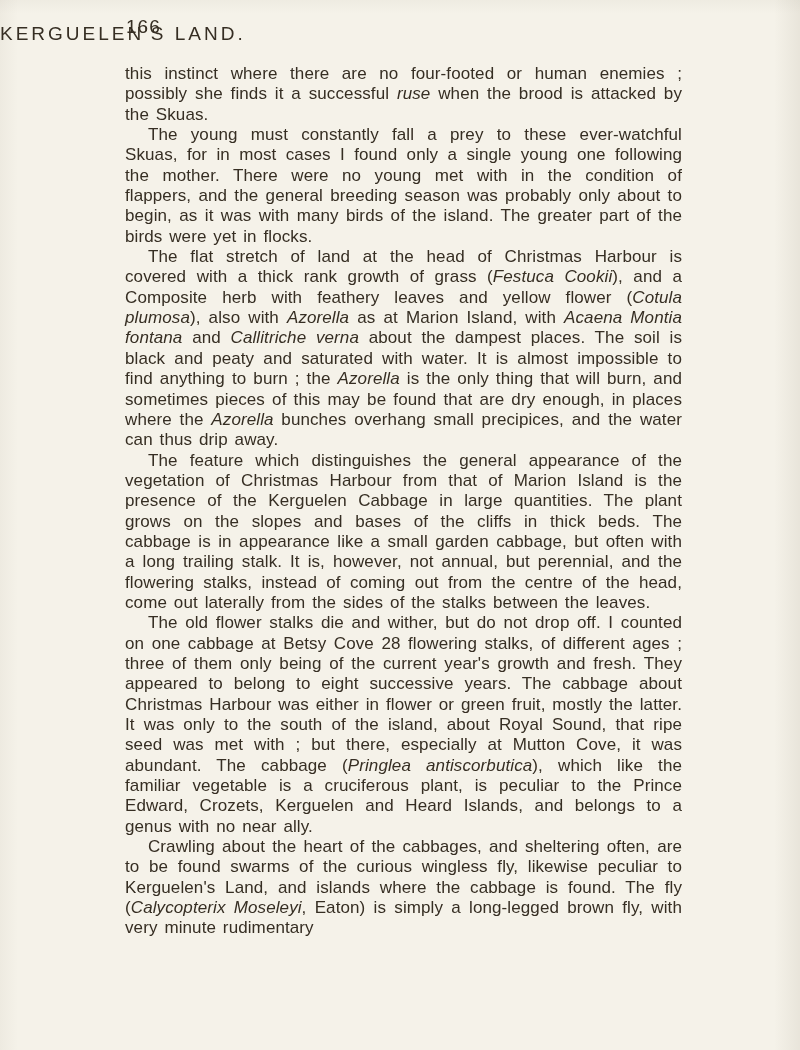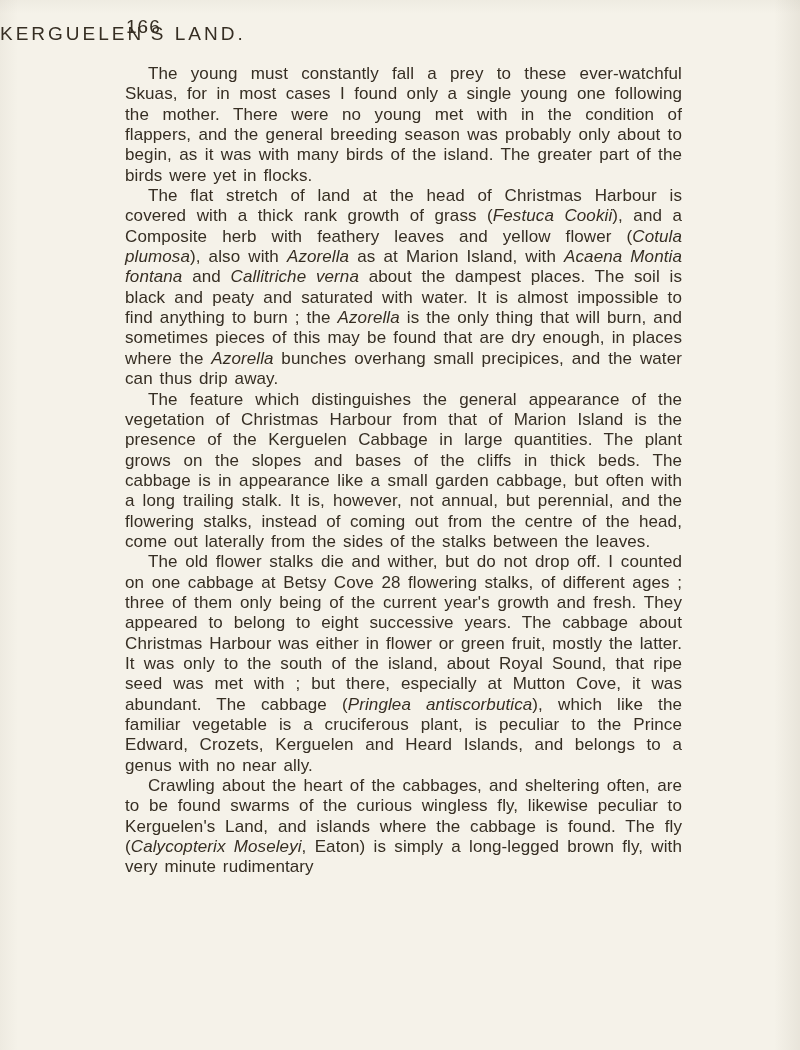--- a/index.html
+++ b/index.html
@@ -66,19 +66,20 @@
 </style>
 </head>
 <body>
 
 <div class="page">
   <div class="page-header">
     <span class="page-number">166</span>
     <span class="running-title">KERGUELEN'S LAND.</span>
   </div>
   <div class="page-body" id="page-body">
+      <p class=""><span>this instinct where there are no four-footed or human enemies ; possibly she finds it a successful </span><em>ruse</em><span> when the brood is attacked by the Skuas.</span></p>
       <p class="indent"><span>The young must constantly fall a prey to these ever-watchful Skuas, for in most cases I found only a single young one following the mother.  There were no young met with in the condition of flappers, and the general breeding season was probably only about to begin, as it was with many birds of the island.  The greater part of the birds were yet in flocks.</span></p>
       <p class="indent"><span>The flat stretch of land at the head of Christmas Harbour is covered with a thick rank growth of grass (</span><em>Festuca Cookii</em><span>), and a Composite herb with feathery leaves and yellow flower (</span><em>Cotula plumosa</em><span>), also with </span><em>Azorella</em><span> as at Marion Island, with </span><em>Acaena Montia fontana</em><span> and </span><em>Callitriche verna</em><span> about the dampest places.  The soil is black and peaty and saturated with water.  It is almost impossible to find anything to burn ; the </span><em>Azorella</em><span> is the only thing that will burn, and sometimes pieces of this may be found that are dry enough, in places where the </span><em>Azorella</em><span> bunches overhang small precipices, and the water can thus drip away.</span></p>
       <p class="indent"><span>The feature which distinguishes the general appearance of the vegetation of Christmas Harbour from that of Marion Island is the presence of the Kerguelen Cabbage in large quantities.  The plant grows on the slopes and bases of the cliffs in thick beds.  The cabbage is in appearance like a small garden cabbage, but often with a long trailing stalk.  It is, however, not annual, but perennial, and the flowering stalks, instead of coming out from the centre of the head, come out laterally from the sides of the stalks between the leaves.</span></p>
       <p class="indent"><span>The old flower stalks die and wither, but do not drop off.  I counted on one cabbage at Betsy Cove 28 flowering stalks, of different ages ; three of them only being of the current year's growth and fresh.  They appeared to belong to eight successive years.  The cabbage about Christmas Harbour was either in flower or green fruit, mostly the latter.  It was only to the south of the island, about Royal Sound, that ripe seed was met with ; but there, especially at Mutton Cove, it was abundant.  The cabbage (</span><em>Pringlea antiscorbutica</em><span>), which like the familiar vegetable is a cruciferous plant, is peculiar to the Prince Edward, Crozets, Kerguelen and Heard Islands, and belongs to a genus with no near ally.</span></p>
       <p class="indent"><span>Crawling about the heart of the cabbages, and sheltering often, are to be found swarms of the curious wingless fly, likewise peculiar to Kerguelen's Land, and islands where the cabbage is found.  The fly (</span><em>Calycopterix Moseleyi</em><span>, Eaton) is simply a long-legged brown fly, with very minute rudimentary</span></p>
     </div>
 </div>
 
 </body></html>

